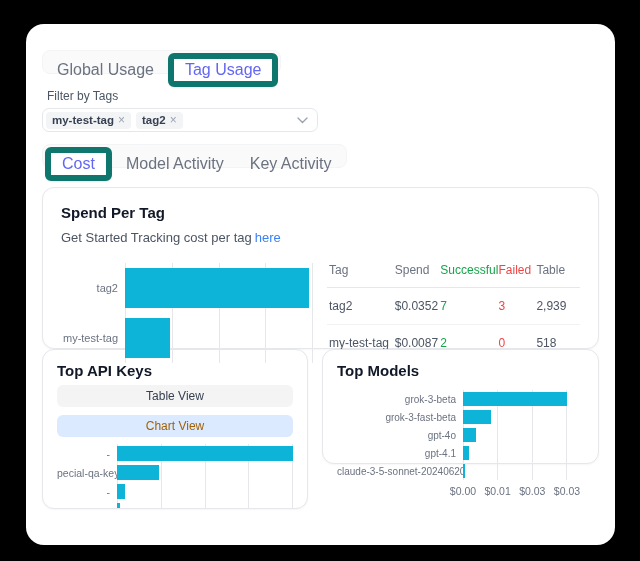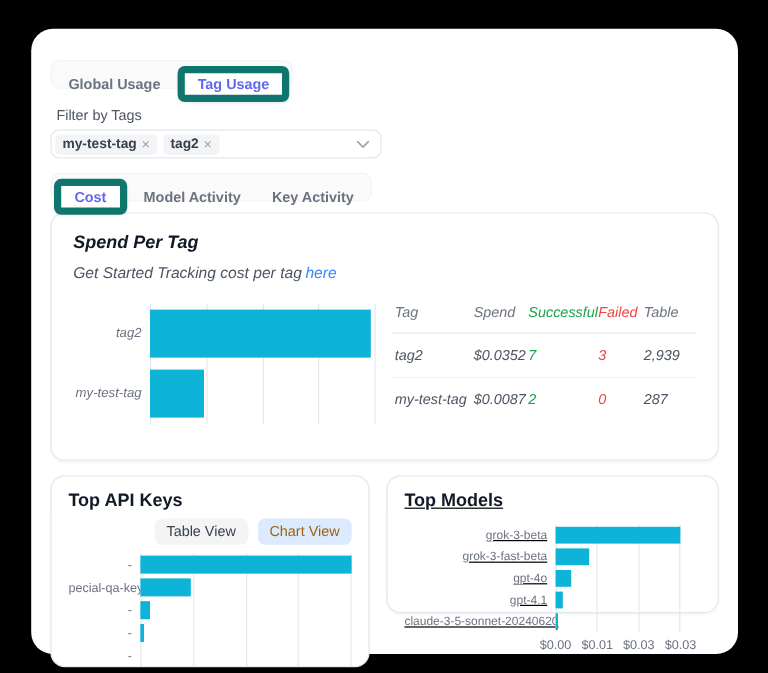--- a/index.html
+++ b/index.html
@@ -13,21 +13,21 @@
     position:absolute; left:26px; top:24px; width:589px; height:521px;
     background:#fff; border-radius:18px; padding:26px 16px 0;
     box-shadow:0 10px 30px rgba(0,0,0,.35);
   }
   
   .tabgroup {
     display:inline-flex; align-items:center; background:#fafafa;
     border:1px solid #f3f4f6; border-radius:8px; padding:2px; gap:2px; height:24px;
   }
   .tab {
-    border:none; background:transparent; color:#6b7280; font-size:12px; font-weight:700;
+    border:none; background:transparent; color:#6b7280; font-size:16px; font-weight:400;
     padding:3px 12px; border-radius:6px; font-family:inherit; cursor:pointer; white-space:nowrap;margin-top:16px;
   }
   .tab.active {
     background:#fff; color:#6366f1; border:6px solid #0f766e;
     box-shadow:0 1px 2px rgba(0,0,0,.06); padding:2px 11px;
   }
   .filter-label { font-size:12px; color:#4b5563; margin:10px 0 5px 5px; line-height:14px; }
   
   .multiselect {
     width:276px; height:24px; border:1px solid #e5e7eb; border-radius:7px;
@@ -35,21 +35,21 @@
   }
   .chip {
     display:inline-flex; align-items:center; gap:4px; background:#f3f4f6;
     border-radius:4px; padding:2px 6px; font-size:11.5px; font-weight:700; color:#374151;
     line-height:13px;
   }
   .chip-x { color:#9ca3af; font-size:12px; font-weight:400; cursor:pointer; line-height:12px; }
   .ms-chevron { margin-left:auto; display:flex; align-items:center; cursor:pointer; }
   
   .card { background:#fff; border:1px solid #e5e7eb; border-radius:12px; box-shadow:0 1px 2px rgba(0,0,0,.04); }
-  .spend-card { margin-top:4px; width:557px; padding:16px 18px; height:207px;font-style:italic; }
+  .spend-card { margin-top:14px; width:557px; padding:16px 18px; height:162px; }
   .card-title { font-size:15px; font-weight:700; color:#111827; line-height:18px; }
   .card-sub { font-size:13px; color:#4b5563; margin-top:8px; line-height:15px; }
   .link { color:#3b82f6; text-decoration:none; margin-left:3px; cursor:pointer; }
   .spend-content { display:flex; margin-top:12px; }
   
   .crow { display:flex; align-items:center; }
   .clabel { font-size:11px; color:#6b7280; text-align:right; padding-right:7px; white-space:nowrap; }
   .cscale { position:relative; display:flex; align-items:center; height:100%; }
   .cbar { background:#0db4d8; width:0; }
   .grid5 {
@@ -77,24 +77,24 @@
   .spend-table { flex:1; margin-left:14px; border-collapse:collapse; table-layout:fixed; align-self:flex-start; width:255px; }
   .spend-table th {
     text-align:left; font-weight:500; color:#6b7280; font-size:12px;
     padding:6px 2px 10px; border-bottom:1px solid #e5e7eb;
   }
   .spend-table td { font-size:12px; color:#4b5563; padding:11px 2px; border-bottom:1px solid #f1f2f4; }
   .spend-table tr:last-child td { border-bottom:none; }
   .succ { color:#16a34a !important; }
   .fail { color:#ef4444 !important; }
   
-  .bottom-row { display:flex; gap:14px; margin-top:12px; }
+  .bottom-row { display:flex; gap:14px; margin-top:0; }
   .keys-card { width:266px; height:160px; padding:12px 14px; overflow:hidden; flex:none; }
-  .models-card { flex:1; height:115px; padding:12px 14px;text-decoration:underline; }
-  .btn-row { display:flex; justify-content:flex-end; gap:8px; margin-top:5px; }
+  .models-card { flex:1; height:115px; padding:12px 14px; }
+  .btn-row { display:flex; justify-content:flex-end; gap:8px; margin-top:5px;flex-direction:column; }
   .vbtn { font-size:12px; font-weight:500; border:none; border-radius:6px; padding:4px 10px; font-family:inherit; cursor:pointer; }
   .vbtn.table-view { background:#f4f4f5; color:#374151; }
   .vbtn.chart-view { background:#dbeafe; color:#a16207; }
   .keys-chart { margin-top:7px; }
   .keys-chart .crow { height:19px; }
   .keys-chart .clabel { width:60px; font-size:10.5px; }
   .keys-chart .cscale { flex:1; }
   .keys-chart .cbar { height:15px; }
   .models-chart { margin-top:10px; }
   .models-chart .crow { height:18px; }
@@ -186,21 +186,21 @@
             <td>$0.0352</td>
             <td class="succ">7</td>
             <td class="fail">3</td>
             <td>2,939</td>
           </tr>
           <tr>
             <td>my-test-tag</td>
             <td>$0.0087</td>
             <td class="succ">2</td>
             <td class="fail">0</td>
-            <td>287</td>
+            <td>518</td>
           </tr>
         </tbody>
       </table>
     </div>
   </div>
 
   
   <div class="bottom-row">
 
     <div class="card keys-card">

